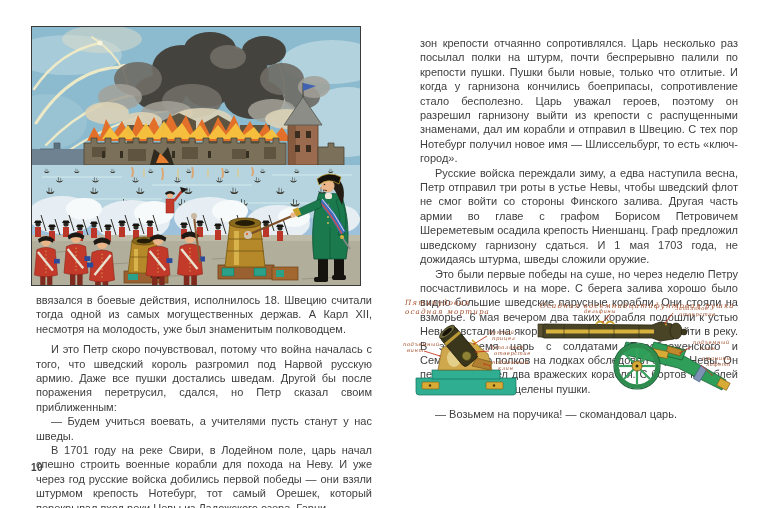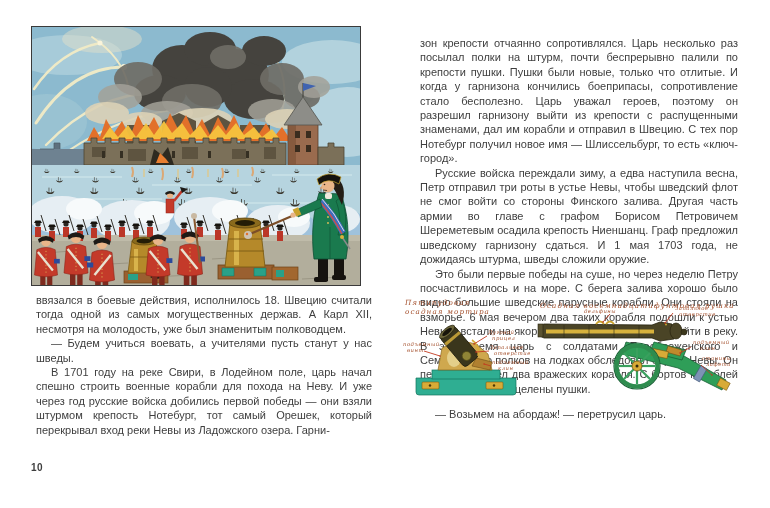--- a/index.html
+++ b/index.html
@@ -342,20 +342,21 @@
         <path d="M290,159 l-2.5,2 2.5,1 Z" fill="#dda272"></path>
         <line x1="291" y1="163" x2="295" y2="163.5" stroke="#4a3526" stroke-width="0.9"></line>
         <circle cx="292.5" cy="157.5" r="0.8" fill="#33281d"></circle>
         <path d="M285,152 Q296,143 309,150 L307,157 Q296,150 287,158 Z" fill="#15120e" stroke="#caa32e" stroke-width="0.7"></path>
       </g>
     </svg>
   </figure>
 
   <div class="textcol left-text">
     <p class="para">ввязался в боевые действия, исполнилось 18. Швецию считали тогда одной из самых могущественных держав. А Карл XII, несмотря на молодость, уже был знаменитым полководцем.</p>
+    <p class="para indent gap">И это Петр скоро почувствовал, потому что война началась с того, что шведский король разгромил под Нарвой русскую армию. Даже все пушки достались шведам. Другой бы после поражения перетрусил, сдался, но Петр сказал своим приближенным:</p>
     <p class="para indent">— Будем учиться воевать, а учителями пусть станут у нас шведы.</p>
     <p class="para indent">В 1701 году на реке Свири, в Лодейном поле, царь начал спешно строить военные корабли для похода на Неву. И уже через год русские войска добились первой победы — они взяли штурмом крепость Нотебург, тот самый Орешек, который перекрывал вход реки Невы из Ладожского озера. Гарни-</p>
   </div>
   <div class="pagenum left">10</div>
 
   <div class="textcol right-text-top">
     <p class="para">зон крепости отчаянно сопротивлялся. Царь несколько раз посылал полки на штурм, почти беспрерывно палили по крепости пушки. Пушки были новые, только что отлитые. И когда у гарнизона кончились боеприпасы, сопротивление стало бесполезно. Царь уважал героев, поэтому он разрешил гарнизону выйти из крепости с распущенными знаменами, дал им корабли и отправил в Швецию. С тех пор Нотебург получил новое имя — Шлиссельбург, то есть «ключ-город».</p>
     <p class="para indent">Русские войска переждали зиму, а едва наступила весна, Петр отправил три роты в устье Невы, чтобы шведский флот не смог войти со стороны Финского залива. Другая часть армии во главе с графом Борисом Петровичем Шереметевым осадила крепость Ниеншанц. Граф предложил шведскому гарнизону сдаться. И 1 мая 1703 года, не дожидаясь штурма, шведы сложили оружие.</p>
     <p class="para indent">Это были первые победы на суше, но через неделю Петру посчастливилось и на море. С берега залива хорошо было видно большие шведские парусные корабли. Они стояли на взморье. 6 мая вечером два таких корабля подошли к устью Невы и встали на якорь. С утра они собирались войти в реку. В это время царь с солдатами Преображенского и Семеновского полков на лодках обследовал берега Невы. Он первый и увидел два вражеских корабля. С бортов кораблей на берега были нацелены пушки.</p>
   </div>
@@ -463,16 +464,16 @@
       <text class="cap-label" x="86" y="38">Дуговой</text>
       <text class="cap-label" x="90" y="44">прицел</text>
       <text class="cap-label" x="88" y="53">Запальное</text>
       <text class="cap-label" x="92" y="59">отверстие</text>
       <text class="cap-label" x="90" y="68">подъемный</text>
       <text class="cap-label" x="96" y="74">клин</text>
     </svg>
   </figure>
 
   <div class="textcol right-text-bottom">
-    <p class="para indent">— Возьмем на абордаж! — перетрусил царь.</p>
+    <p class="para indent">— Возьмем на поручика! — скомандовал царь.</p>
   </div>
 
 </div>
 
 </body></html>

